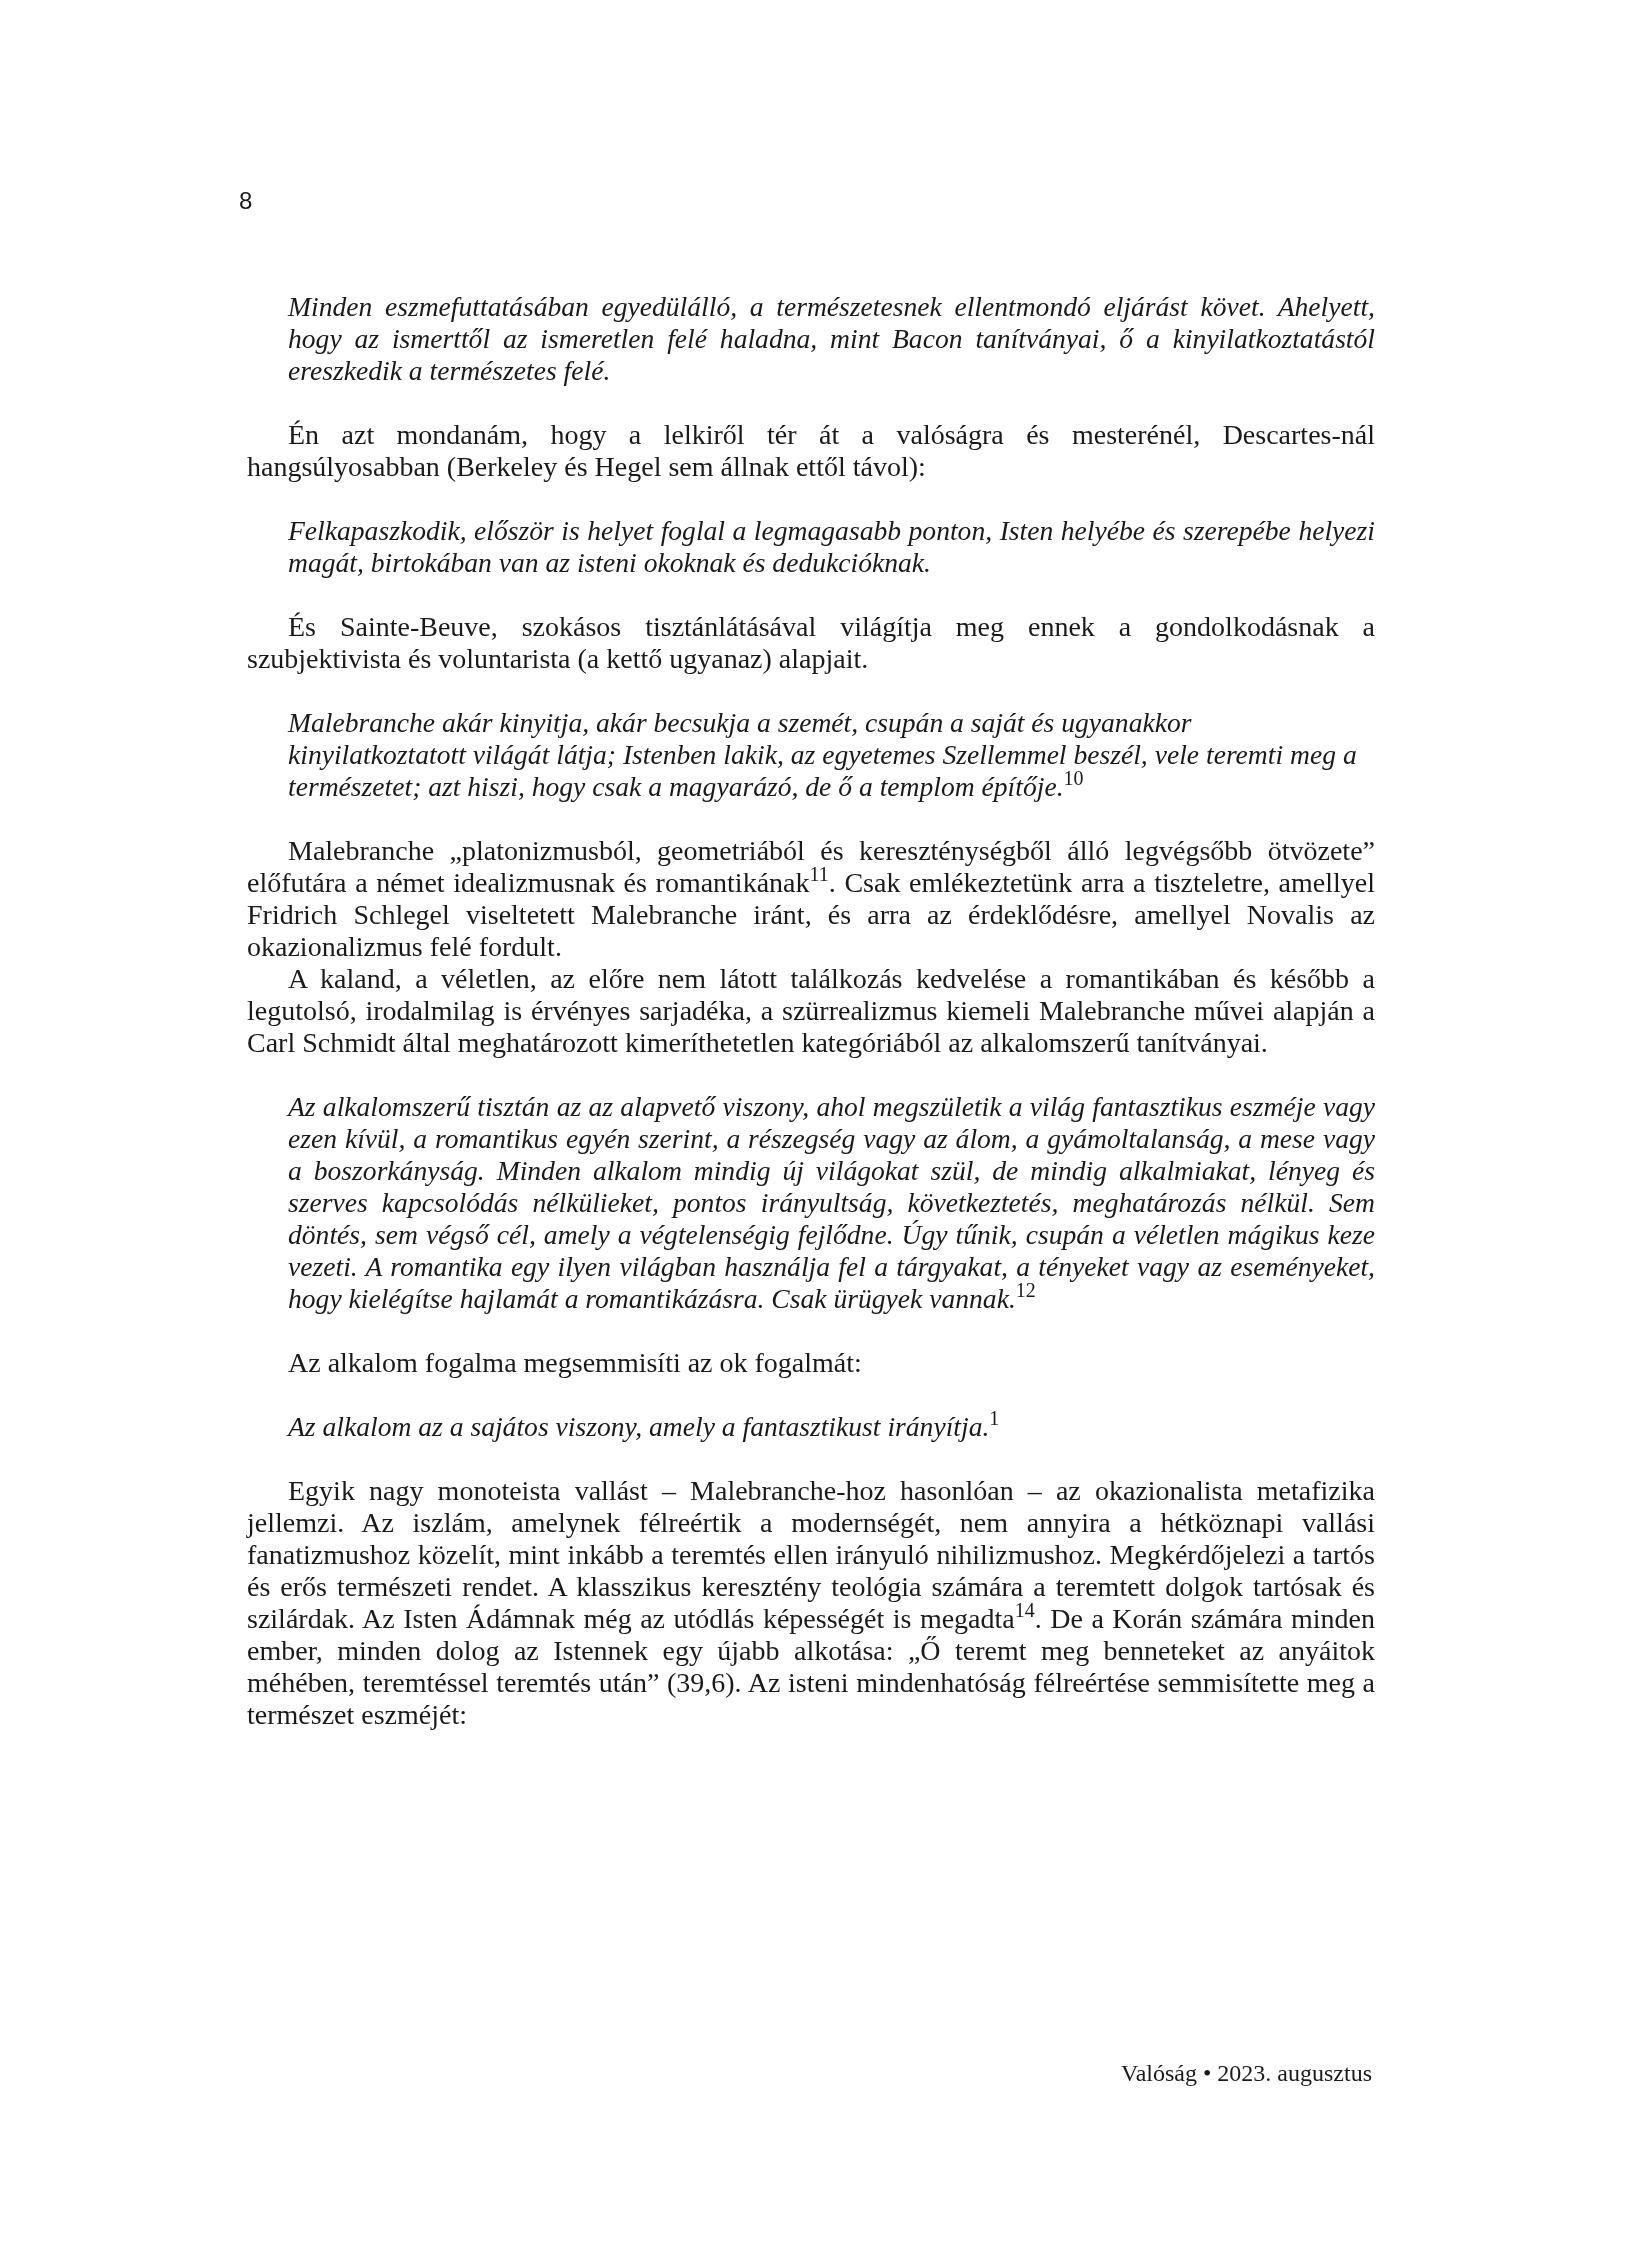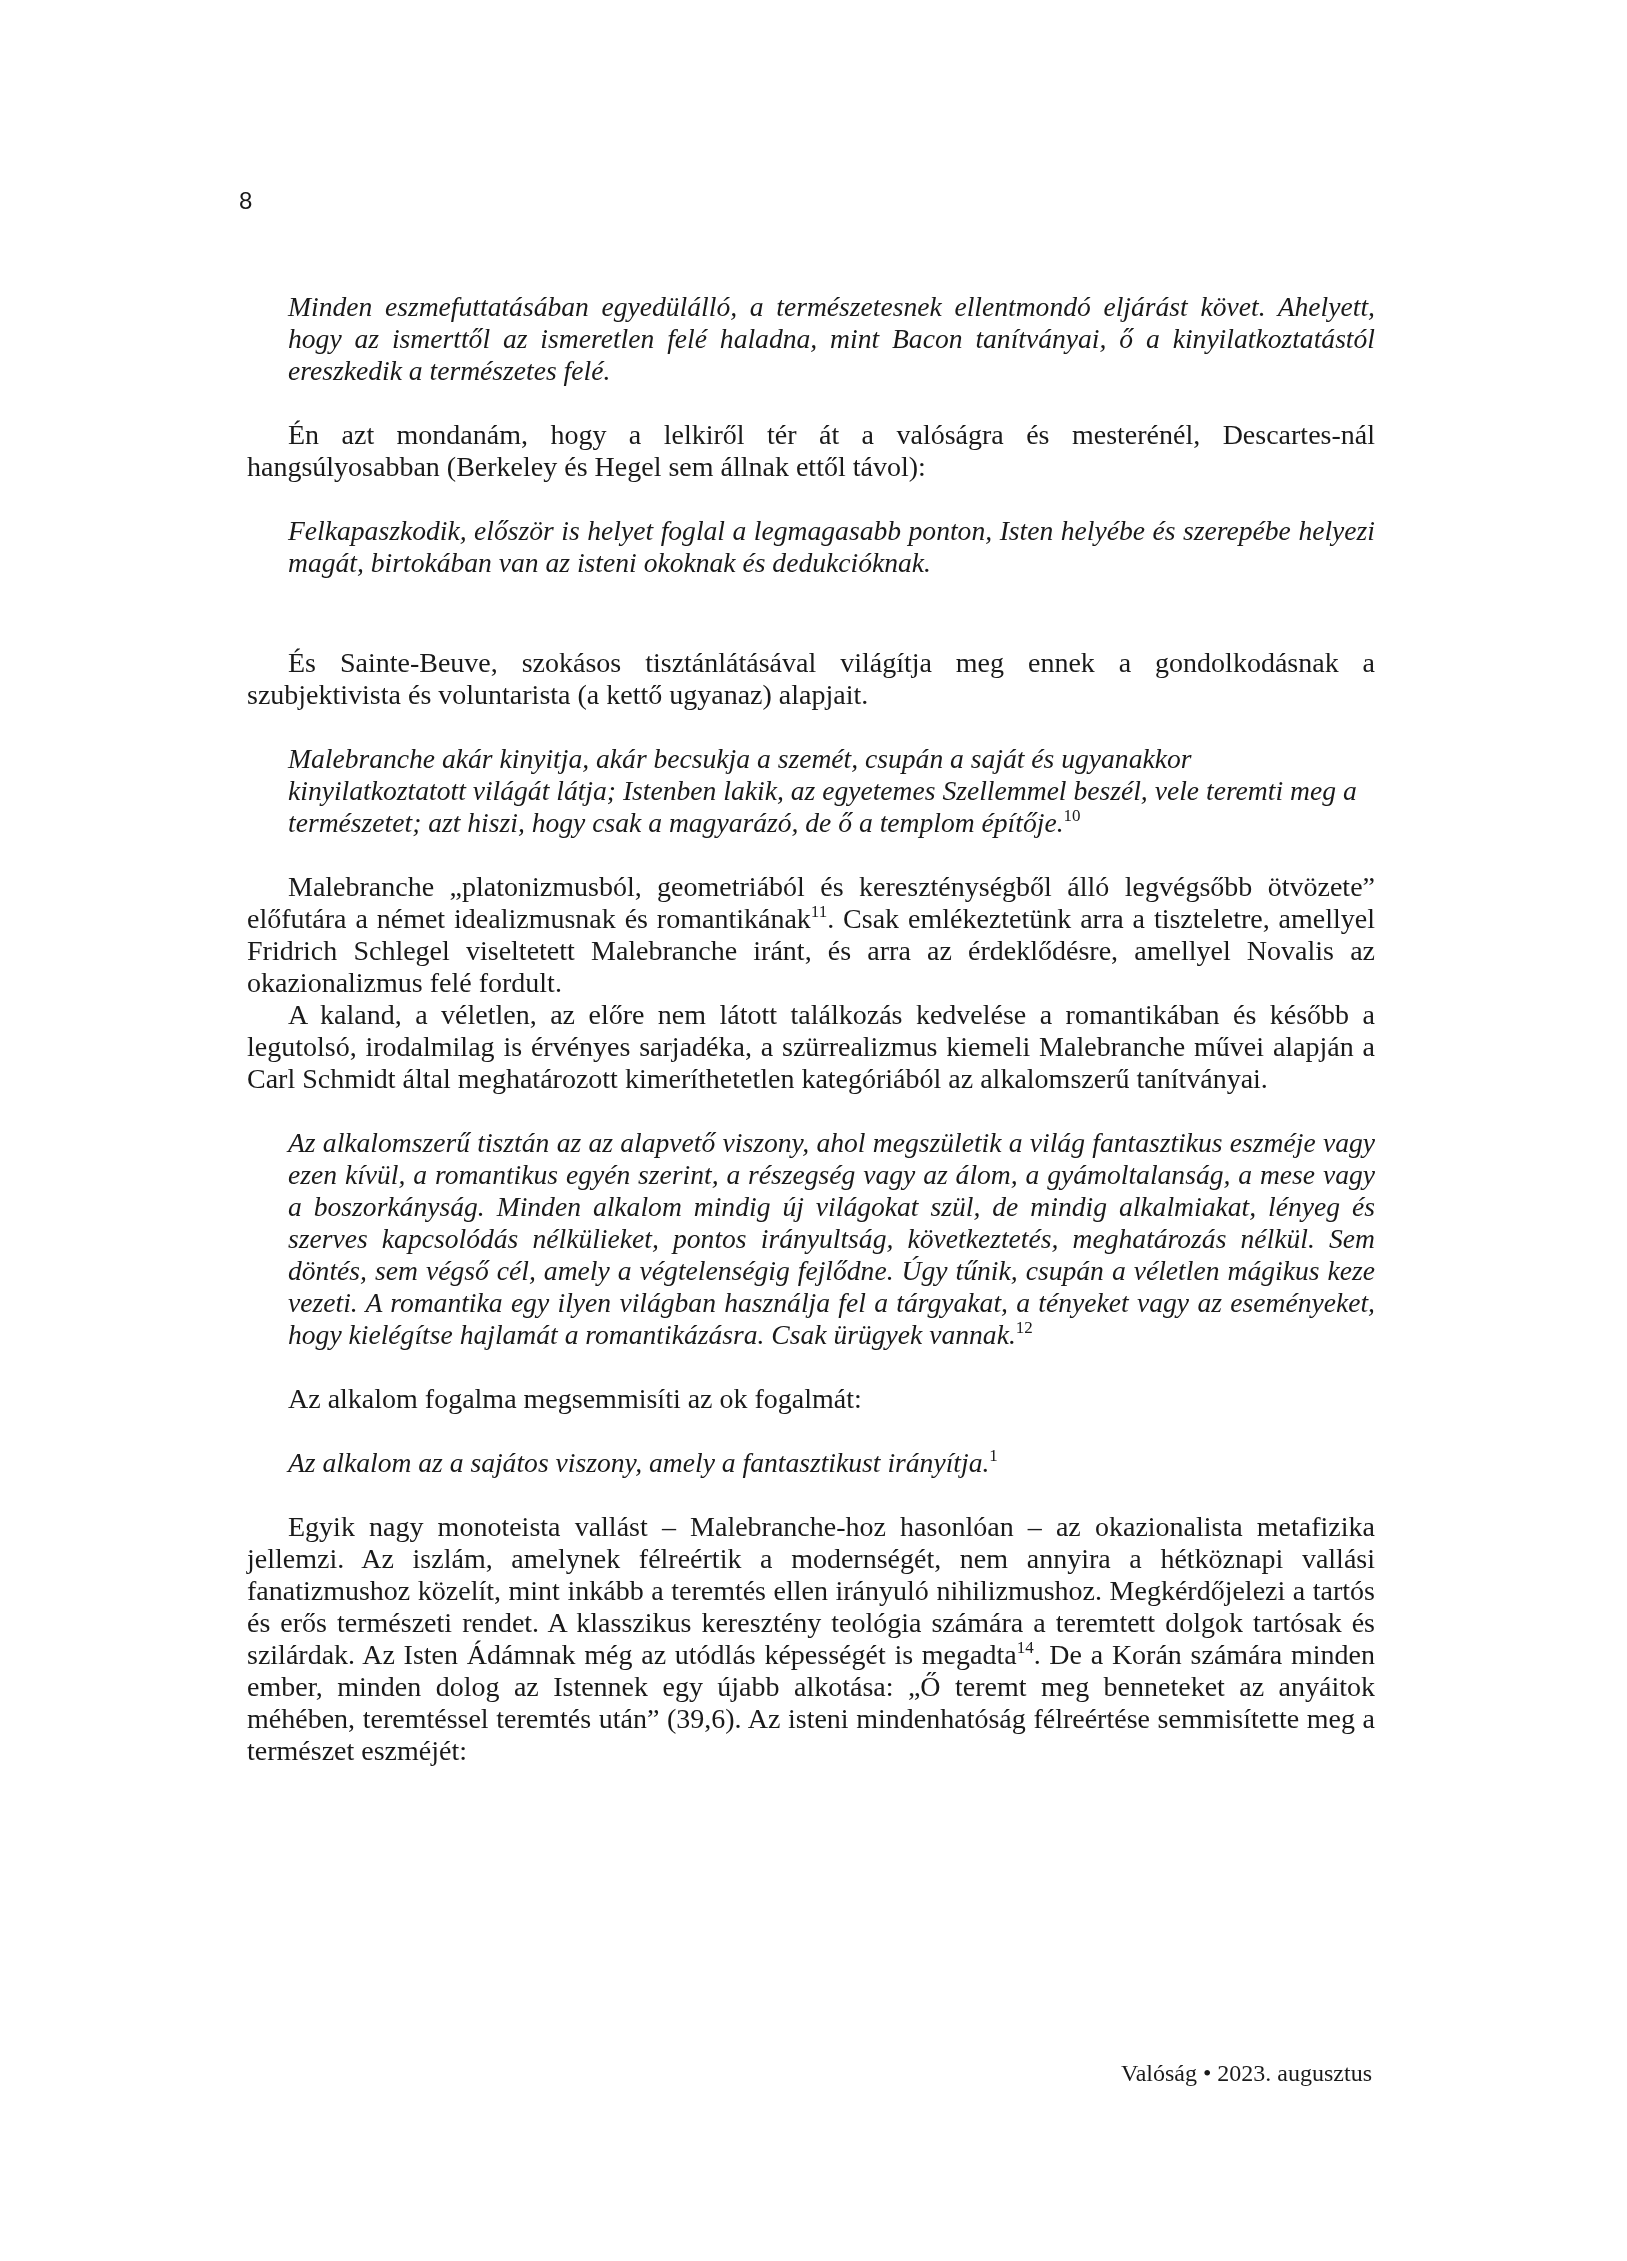--- a/index.html
+++ b/index.html
@@ -60,21 +60,21 @@
     margin: 0;
     padding-left: 0;
     font-style: italic;
     text-align: justify;
     font-size: 27.6px;
     line-height: 32px;
   }
   .quote.ragged { text-align: left; }
   .gap-lg { height: 32px; }
   sup {
-    font-size: 17px;
+    font-size: 20px;
     line-height: 0;
     vertical-align: 10.7px;
     font-style: normal;
   }
   .it { }
   .flush {
     margin-left: -41px;
   }
   .footer {
     position: absolute;
@@ -101,21 +101,21 @@
     <div class="gap-lg"></div>
 
     <p class="para flush" style="text-indent:41px;"><span>Én azt mondanám, hogy a lelkiről tér át a valóságra és mesterénél, Descartes-nál hangsúlyosabban (Berkeley és Hegel sem állnak ettől távol):</span></p>
 
     <div class="gap-lg"></div>
 
     <p class="quote"><span>Felkapaszkodik, először is helyet foglal a legmagasabb ponton, Isten helyébe és szerepébe helyezi magát, birtokában van az isteni okoknak és dedukcióknak.</span></p>
 
     <div class="gap-lg"></div>
 
-    <p class="para flush" style="text-indent:41px;margin-top:36px;"><span>És Sainte-Beuve, szokásos tisztánlátásával világítja meg ennek a gondolkodásnak a szubjektivista és voluntarista (a kettő ugyanaz) alapjait.</span></p>
+    <p class="para flush" style="text-indent:41px;"><span>És Sainte-Beuve, szokásos tisztánlátásával világítja meg ennek a gondolkodásnak a szubjektivista és voluntarista (a kettő ugyanaz) alapjait.</span></p>
 
     <div class="gap-lg"></div>
 
     <p class="quote ragged"><span>Malebranche akár kinyitja, akár becsukja a szemét, csupán a saját és ugyanakkor kinyilatkoztatott világát látja; Istenben lakik, az egyetemes Szellemmel beszél, vele teremti meg a természetet; azt hiszi, hogy csak a magyarázó, de ő a templom építője.</span><sup>10</sup></p>
 
     <div class="gap-lg"></div>
 
     <p class="para flush" style="text-indent:41px;"><span>Malebranche „platonizmusból, geometriából és kereszténységből álló legvégsőbb ötvözete” előfutára a német idealizmusnak és romantikának</span><sup>11</sup><span>. Csak emlékeztetünk arra a tiszteletre, amellyel Fridrich Schlegel viseltetett Malebranche iránt, és arra az érdeklődésre, amellyel Novalis az okazionalizmus felé fordult.</span></p>
 
     <p class="para flush" style="text-indent:41px;"><span>A kaland, a véletlen, az előre nem látott találkozás kedvelése a romantikában és később a legutolsó, irodalmilag is érvényes sarjadéka, a szürrealizmus kiemeli Malebranche művei alapján a Carl Schmidt által meghatározott kimeríthetetlen kategóriából az </span><span class="it">alkalomszerű</span><span> tanítványai.</span></p>

